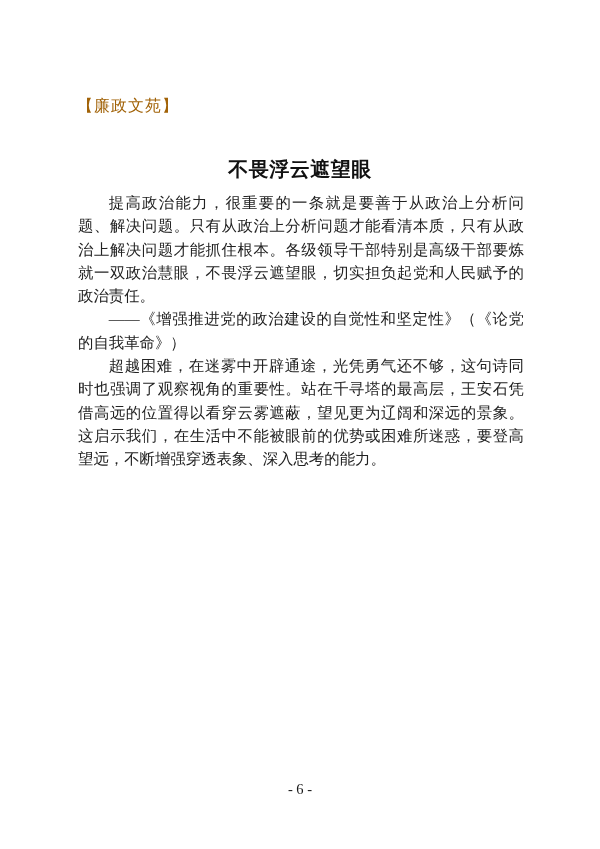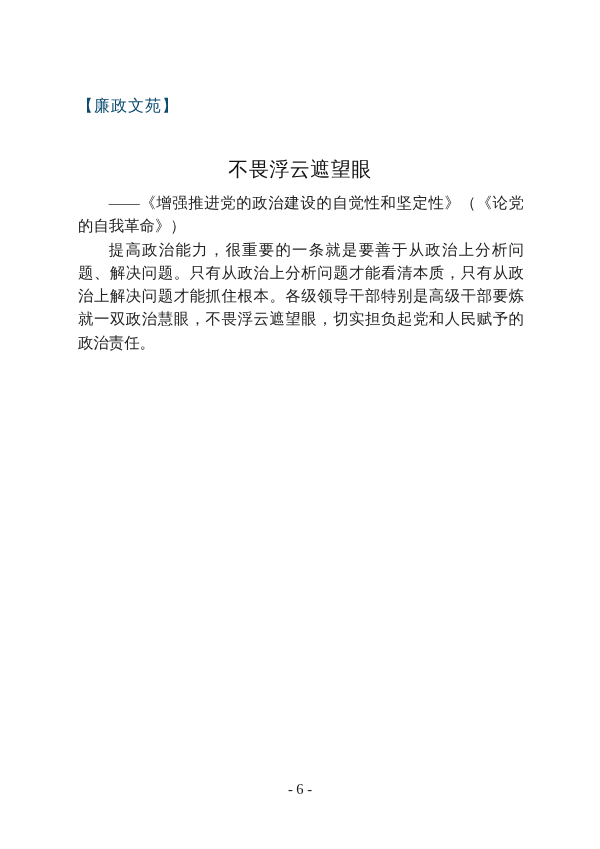--- a/index.html
+++ b/index.html
@@ -15,31 +15,31 @@
     color: #1f1f1f;
     font-family: "Liberation Serif", "DejaVu Serif", serif;
     overflow: hidden;
   }
   .section-label {
     position: absolute;
     left: 77px;
     top: 96px;
     font-size: 16px;
     letter-spacing: 1px;
-    color: #0c4a6e;
+    color: #a16207;
     white-space: nowrap;
   }
   .doc-title {
     position: absolute;
     left: 0;
     top: 143px;
     width: 100%;
     text-align: center;
     font-size: 20px;
-    font-weight: normal;
+    font-weight: bold;
     letter-spacing: 0.5px;
     color: #111111;
   }
   .article-body {
     position: absolute;
     left: 78px;
     top: 191px;
     width: 446px;
     font-size: 15.4px;
     line-height: 23.3px;
@@ -64,19 +64,20 @@
 </head>
 <body>
 
 <div class="page">
 
   <div class="section-label">【廉政文苑】</div>
 
   <h1 class="doc-title">不畏浮云遮望眼</h1>
 
   <div class="article-body">
+    <p>提高政治能力，很重要的一条就是要善于从政治上分析问题、解决问题。只有从政治上分析问题才能看清本质，只有从政治上解决问题才能抓住根本。各级领导干部特别是高级干部要炼就一双政治慧眼，不畏浮云遮望眼，切实担负起党和人民赋予的政治责任。</p>
     <p>——《增强推进党的政治建设的自觉性和坚定性》（《论党的自我革命》）</p>
-    <p>提高政治能力，很重要的一条就是要善于从政治上分析问题、解决问题。只有从政治上分析问题才能看清本质，只有从政治上解决问题才能抓住根本。各级领导干部特别是高级干部要炼就一双政治慧眼，不畏浮云遮望眼，切实担负起党和人民赋予的政治责任。</p>
+    <p>超越困难，在迷雾中开辟通途，光凭勇气还不够，这句诗同时也强调了观察视角的重要性。站在千寻塔的最高层，王安石凭借高远的位置得以看穿云雾遮蔽，望见更为辽阔和深远的景象。这启示我们，在生活中不能被眼前的优势或困难所迷惑，要登高望远，不断增强穿透表象、深入思考的能力。</p>
   </div>
 
   <div class="page-footer">- 6 -</div>
 
 </div>
 
 </body></html>

